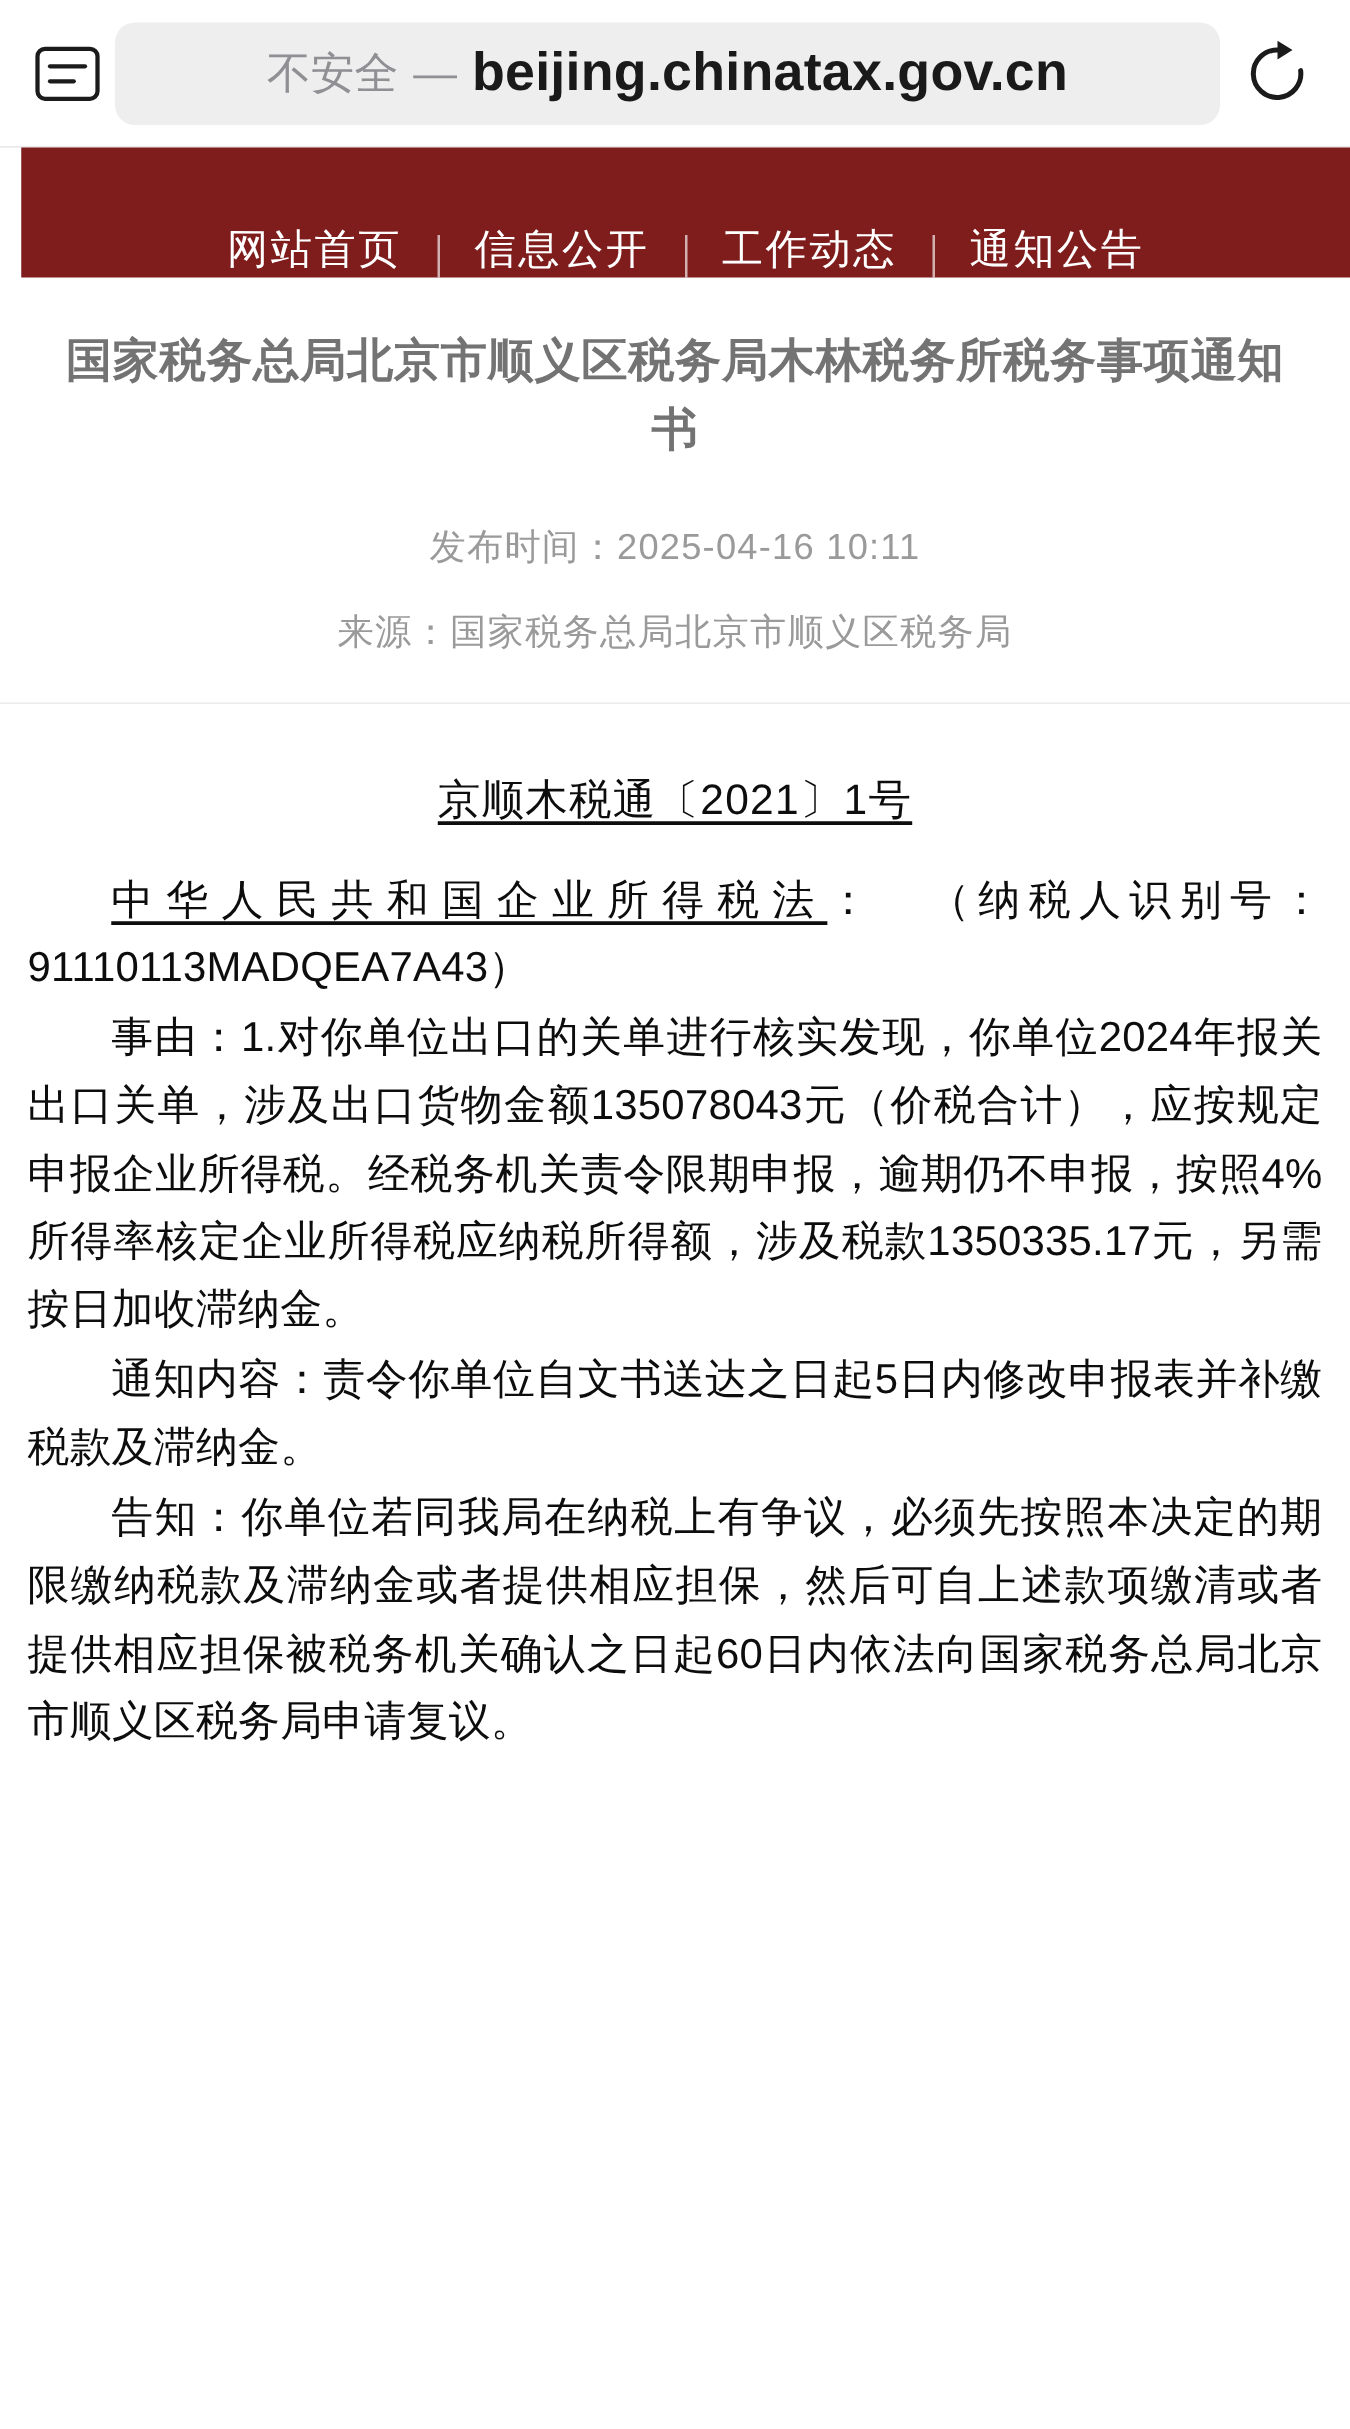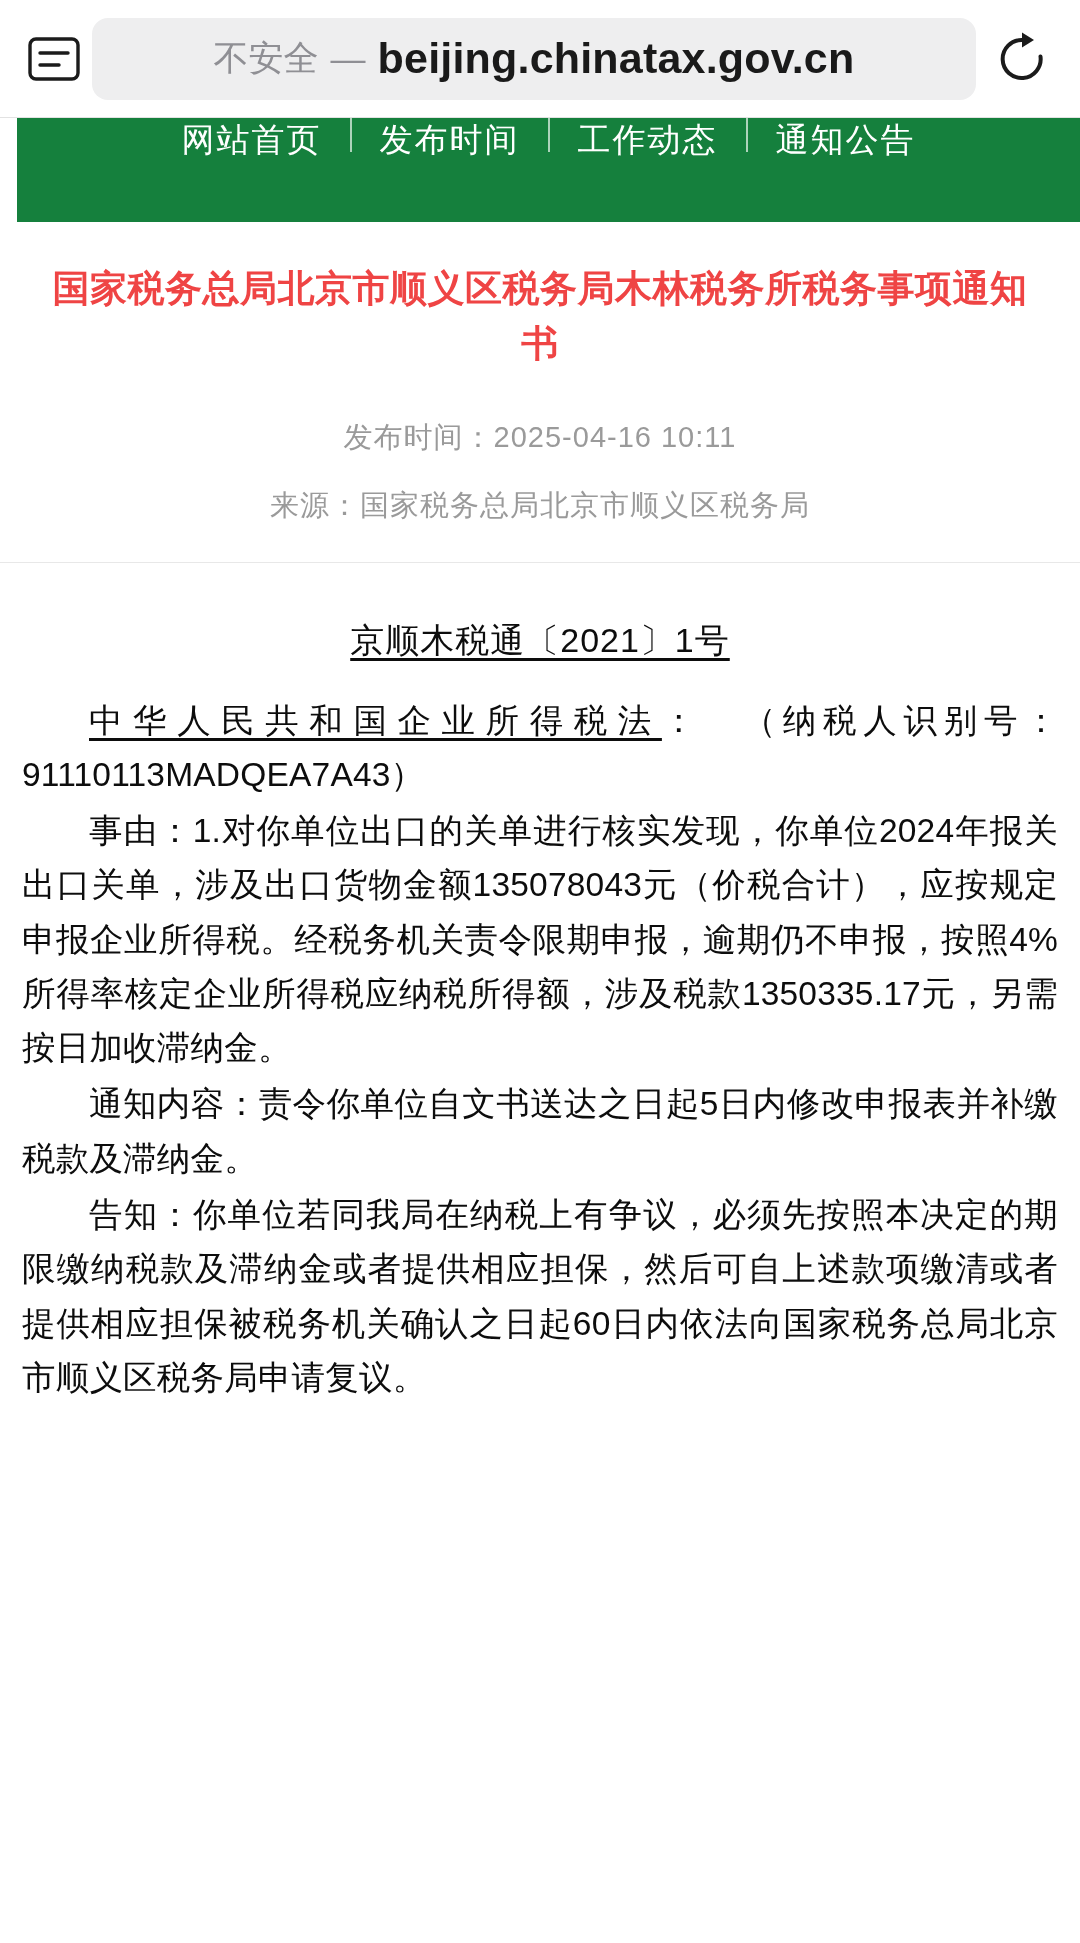--- a/index.html
+++ b/index.html
@@ -59,24 +59,24 @@
   }
   .reload-icon {
     width: 64px; height: 64px;
     flex: 0 0 64px;
     display: flex; align-items: center; justify-content: center;
     margin-left: 10px;
   }
 
   
   .nav-bar {
-    background: #15803d;
+    background: #7f1d1d;
     height: 104px;
     display: flex;
-    align-items: flex-start;
+    align-items: flex-end;
     justify-content: center;
     gap: 0;
     margin-left: 17px;
   }
   .nav-item {
     color: #ffffff;
     font-size: 33px;
     letter-spacing: 2px;
     padding: 0 28px;
     white-space: nowrap;
@@ -90,21 +90,21 @@
 
   
   .article-head {
     padding: 40px 34px 0 34px;
     border-bottom: 1px solid #e8e8e8;
     padding-bottom: 26px;
   }
   .doc-title {
     font-size: 37px;
     font-weight: 700;
-    color: #ef4444;
+    color: #737373;
     line-height: 1.48;
     text-align: center;
     letter-spacing: 0.5px;
     margin: 0 4px;
   }
   .meta-line {
     text-align: center;
     color: #9a9a9a;
     font-size: 29px;
     letter-spacing: 1px;
@@ -162,21 +162,21 @@
     <svg width="56" height="56" viewBox="0 0 56 56" aria-hidden="true">
       <path d="M28 9 A19 19 0 1 0 46.5 25.5" fill="none" stroke="#1b1b1b" stroke-width="4" stroke-linecap="round"></path>
       <path d="M28 1.5 L28 16.5 L40 9 Z" fill="#1b1b1b"></path>
     </svg>
   </div>
 </div>
 
 <div class="nav-bar">
   <div class="nav-item">网站首页</div>
   <div class="nav-divider"></div>
-  <div class="nav-item">发布时间</div>
+  <div class="nav-item">信息公开</div>
   <div class="nav-divider"></div>
   <div class="nav-item">工作动态</div>
   <div class="nav-divider"></div>
   <div class="nav-item">通知公告</div>
 </div>
 
 <div class="article-head">
   <div class="doc-title">国家税务总局北京市顺义区税务局木林税务所税务事项通知书</div>
   <div class="meta-line meta-publish">
     <span>发布时间：</span><span>2025-04-16 10:11</span>

